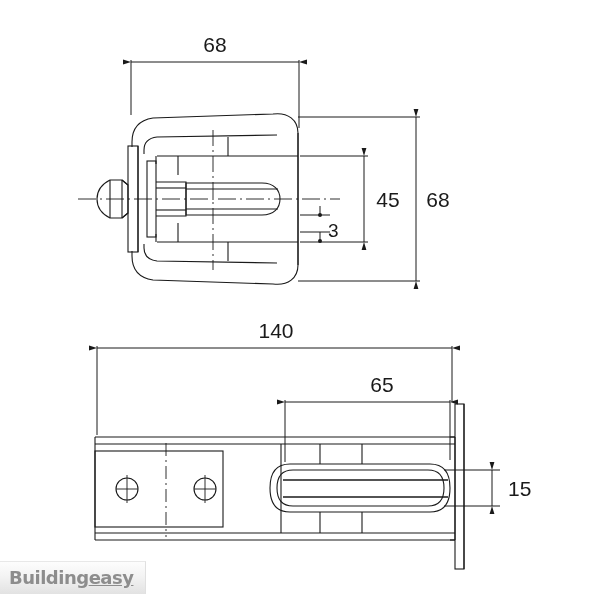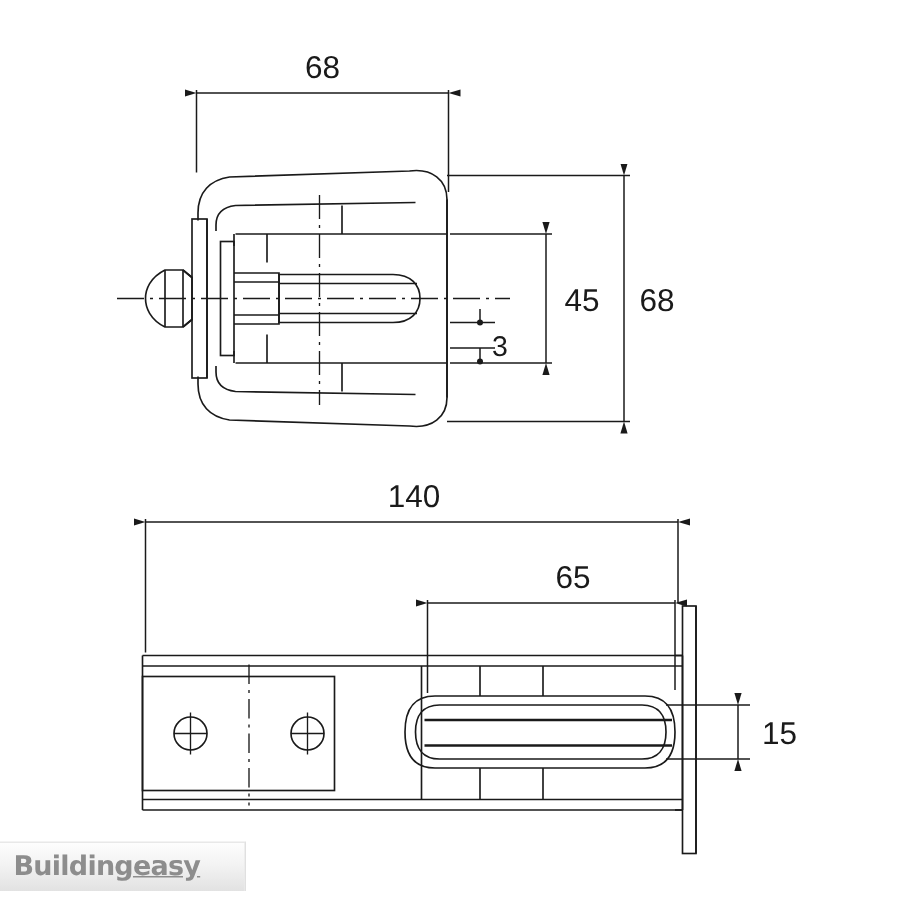--- a/index.html
+++ b/index.html
@@ -29,21 +29,21 @@
   .dim-text-small {
     font-family: "Liberation Sans", sans-serif;
     font-size: 19px;
     fill: #1a1a1a;
   }
   
   #watermark {
     position: absolute;
     left: 0px;
     top: 561px;
-    width: 164px;
+    width: 146px;
     height: 33px;
     background: linear-gradient(to bottom, #fdfdfd 0%, #f3f3f3 45%, #e2e2e2 100%);
     border-top: 1px solid #e8e8e8;
     border-right: 1px solid #e0e0e0;
     display: flex;
     align-items: center;
     padding-left: 9px;
     box-sizing: border-box;
   }
   #watermark-text {

